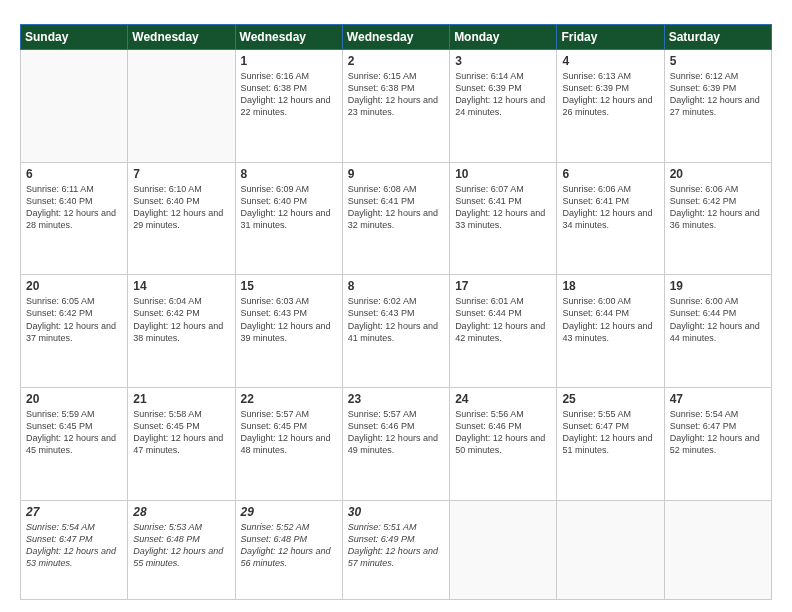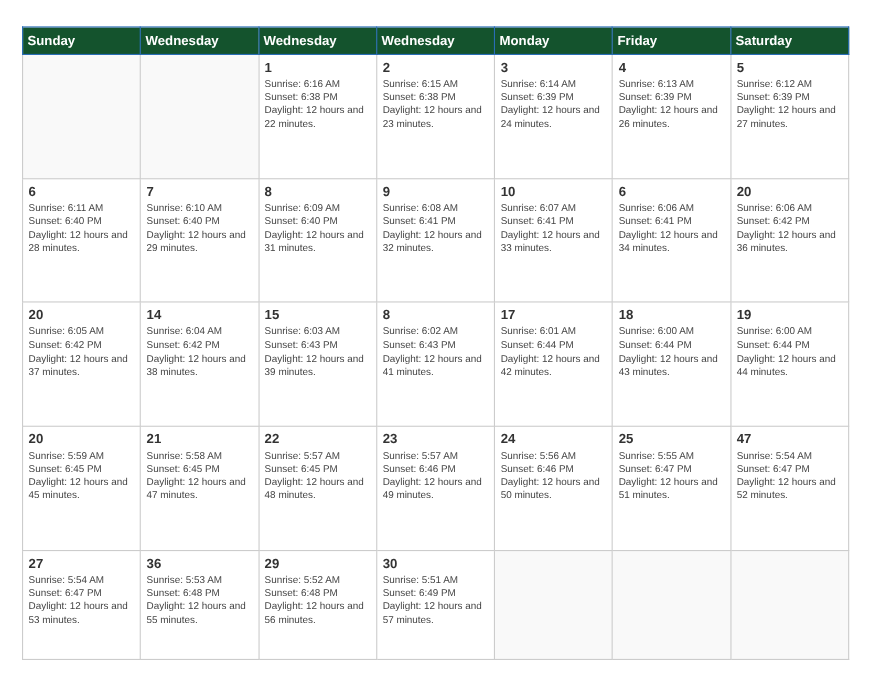--- a/index.html
+++ b/index.html
@@ -87,20 +87,21 @@
       color: #333;
       margin-bottom: 2px;
     }
     .day-info {
       font-size: 9px;
       color: #444;
       line-height: 1.35;
     }
     .last-row td {
       height: 75px;
+      font-style: italic;
     }
   </style>
 </head>
 <body>
 
 <div class="page">
   <div class="header">
   </div>
 
   <table class="calendar">
@@ -283,21 +284,21 @@
       </td>
         </tr>
         <tr class="last-row">
           <td>
         <div class="day-number">27</div>
         <div class="day-info">
           Sunrise: 5:54 AM<br>Sunset: 6:47 PM<br>Daylight: 12 hours and 53 minutes.
         </div>
       </td>
           <td>
-        <div class="day-number">36</div>
+        <div class="day-number">28</div>
         <div class="day-info">
           Sunrise: 5:53 AM<br>Sunset: 6:48 PM<br>Daylight: 12 hours and 55 minutes.
         </div>
       </td>
           <td>
         <div class="day-number">29</div>
         <div class="day-info">
           Sunrise: 5:52 AM<br>Sunset: 6:48 PM<br>Daylight: 12 hours and 56 minutes.
         </div>
       </td>

